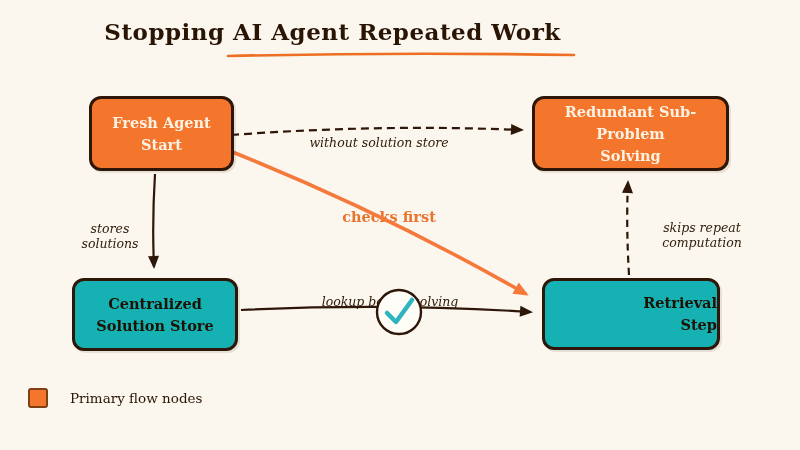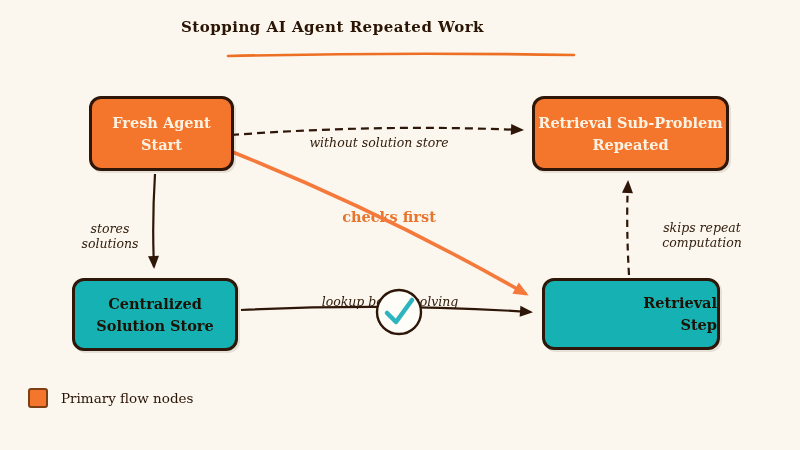--- a/index.html
+++ b/index.html
@@ -5,21 +5,21 @@
   html,body{margin:0;padding:0;}
   body{
     width:800px;height:450px;position:relative;overflow:hidden;
     background:#FBF6EE;
     font-family:"DejaVu Serif","Liberation Serif",serif;
   }
   .layer{position:absolute;left:0;top:0;width:800px;height:450px;}
   #arrow-svg{z-index:3;pointer-events:none;}
   .title{
     position:absolute;left:0;top:18px;width:665px;text-align:center;
-    font-size:15px;font-weight:bold;color:#2A1505;letter-spacing:.5px;z-index:2;
+    font-size:23px;font-weight:bold;color:#2A1505;letter-spacing:.5px;z-index:2;
   }
   .node{
     position:absolute;z-index:4;border:3px solid #2E1708;border-radius:12px;
     display:flex;flex-direction:column;align-items:center;justify-content:center;
     font-weight:bold;font-size:14.5px;line-height:22px;text-align:center;
     box-shadow:2px 2px 0 rgba(60,30,10,.10);
   }
   .node.orange{background:#F4752C;color:#FBF2E2;}
   .node.teal{background:#16B1B2;color:#1E1206;}
   .node-fresh{left:89px;top:96px;width:139px;height:69px;text-align:center;}
@@ -37,21 +37,21 @@
   .lbl-skips{left:702px;top:235px;}
   .lbl-checks{
     position:absolute;z-index:2;transform:translate(-50%,-50%);
     left:389px;top:216px;font-weight:bold;font-style:normal;
     font-size:14.5px;color:#E8742E;white-space:nowrap;
   }
   .legend{position:absolute;left:28px;top:388px;display:flex;align-items:center;z-index:2;}
   .legend-swatch{
     width:16px;height:16px;background:#F4752C;border:2px solid #7D3F14;border-radius:3px;
   }
-  .legend-label{margin-left:13px;font-size:13.5px;color:#2A1505;}
+  .legend-label{margin-left:22px;font-size:13.5px;color:#2A1505;}
 </style>
 </head>
 <body>
 
 <div class="title">Stopping AI Agent Repeated Work</div>
 
 <div class="edge-label lbl-without">
   <span>without solution store</span>
 </div>
 <div class="edge-label lbl-stores">
@@ -92,22 +92,22 @@
   <circle cx="399" cy="312" r="22" fill="#FFFDF7" stroke="#2E1708" stroke-width="2.4"></circle>
   <path d="M387 313 L396 322 L412 300" stroke="#2CB5BE" stroke-width="4.5" fill="none" stroke-linecap="round" stroke-linejoin="round"></path>
 </svg>
 
 <div class="node orange node-fresh">
   <span>Fresh Agent</span>
   <span>Start</span>
 </div>
 
 <div class="node orange node-redundant">
-  <span>Retrieval Sub-Problem</span>
-  <span>Repeated</span>
+  <span>Redundant Sub-Problem</span>
+  <span>Solving</span>
 </div>
 
 <div class="node teal node-store">
   <span>Centralized</span>
   <span>Solution Store</span>
 </div>
 
 <div class="node teal node-retrieval">
   <span>Retrieval</span>
   <span>Step</span>

